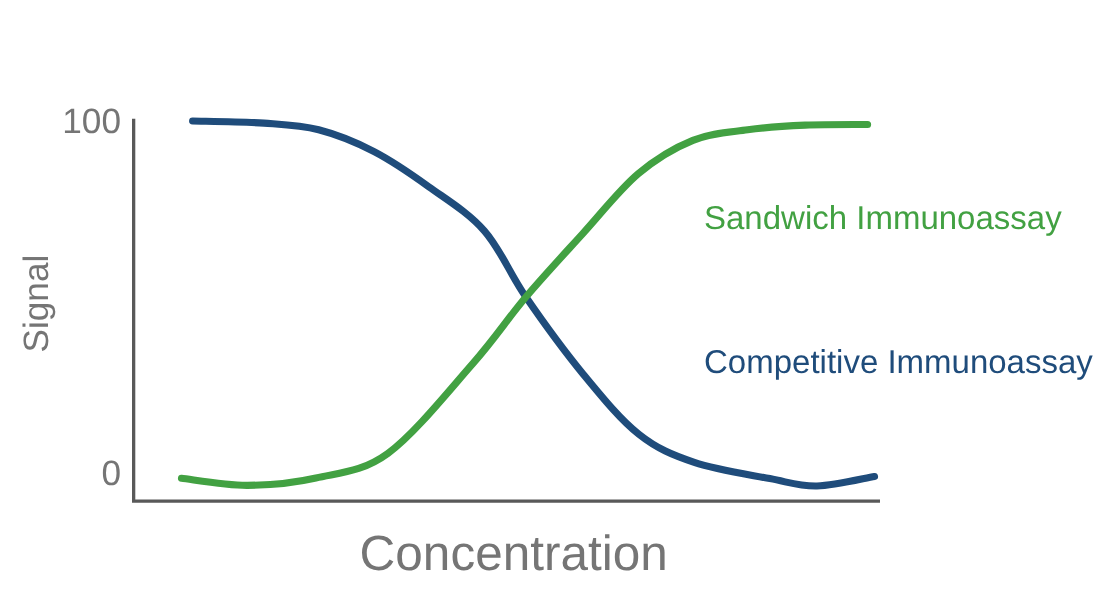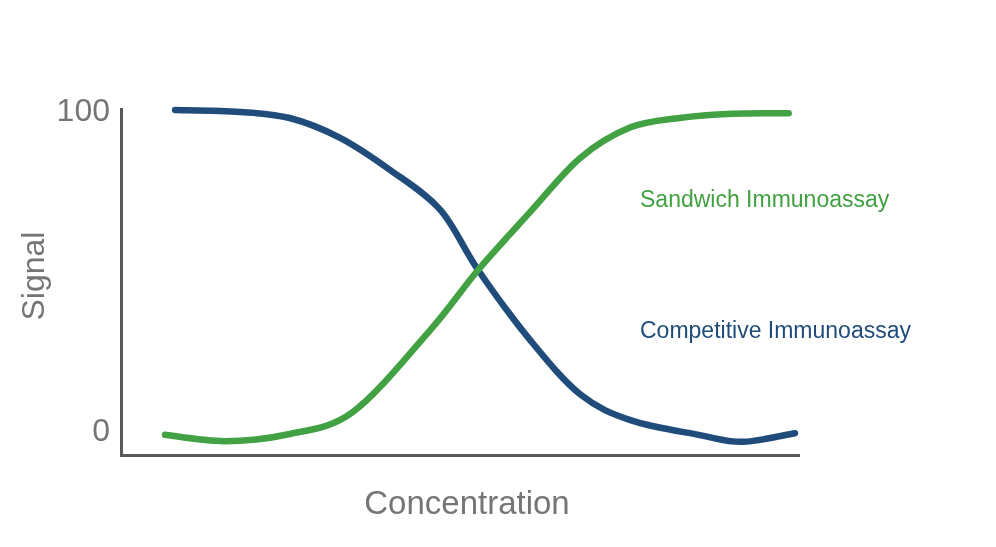--- a/index.html
+++ b/index.html
@@ -7,23 +7,23 @@
   .fig{position:relative;width:996px;height:547px;background:#ffffff;
        font-family:Liberation Sans, sans-serif;overflow:hidden;}
   .canvas{position:absolute;left:0;top:0;width:996px;height:547px;}
   .axes{fill:none;stroke:#595959;stroke-width:3;}
   .curve{fill:none;stroke-width:6.5;stroke-linecap:round;stroke-linejoin:round;}
   .ytick{position:absolute;left:0;width:110px;height:42px;line-height:42px;
          text-align:right;font-size:32px;color:#757575;}
   .ylab{position:absolute;left:-117px;top:254px;width:300px;height:44px;line-height:44px;
         text-align:center;font-size:32px;color:#757575;transform:rotate(-90deg);}
   .xlab{position:absolute;left:267px;top:481px;width:400px;height:44px;line-height:44px;
-        text-align:center;font-size:33px;color:#757575;}
+        text-align:center;font-size:45px;color:#757575;}
   .series-label{position:absolute;left:640px;height:40px;line-height:40px;
-        font-size:23px;white-space:nowrap;}
+        font-size:30px;white-space:nowrap;}
 </style>
 </head>
 <body>
 
 <div class="fig">
 
   <svg class="canvas" viewBox="0 0 996 547" xmlns="http://www.w3.org/2000/svg">
     <path class="axes" d="M121.5,108 L121.5,455.5 L800,455.5" stroke="#595959"></path>
     <path class="curve" d="M 175.1,110.0 C 185.9,110.3 220.9,110.6 240.0,111.9 C 259.1,113.3 273.0,113.7 289.7,118.0 C 306.4,122.3 323.4,129.2 340.1,137.8 C 356.8,146.5 373.2,157.8 389.9,169.8 C 406.6,181.8 425.6,193.1 440.3,209.8 C 455.0,226.5 463.1,248.2 478.1,270.0 C 493.1,291.8 513.3,319.6 530.4,340.4 C 547.5,361.2 564.0,381.5 580.8,394.8 C 597.6,408.1 611.4,413.7 631.2,420.4 C 651.0,427.1 681.3,431.5 699.9,435.1 C 718.5,438.7 726.9,442.2 742.7,441.8 C 758.6,441.5 786.3,434.6 795.0,433.2" stroke="#1f4c7b"></path>
     <path class="curve" d="M 165.0,434.8 C 175.0,435.9 204.5,441.3 224.8,441.2 C 245.2,441.1 265.9,439.3 287.2,434.5 C 308.5,429.6 329.0,429.4 352.7,412.1 C 376.5,394.8 408.7,354.5 429.6,330.8 C 450.5,307.1 461.4,289.7 478.1,270.0 C 494.8,250.3 512.8,231.1 529.8,212.4 C 546.8,193.7 563.5,172.1 580.2,158.0 C 596.9,143.9 613.3,134.3 629.9,127.6 C 646.5,120.9 662.7,120.3 679.7,118.0 C 696.7,115.7 713.8,114.6 732.0,113.8 C 750.2,113.0 779.3,113.3 788.7,113.2" stroke="#42a142"></path>

